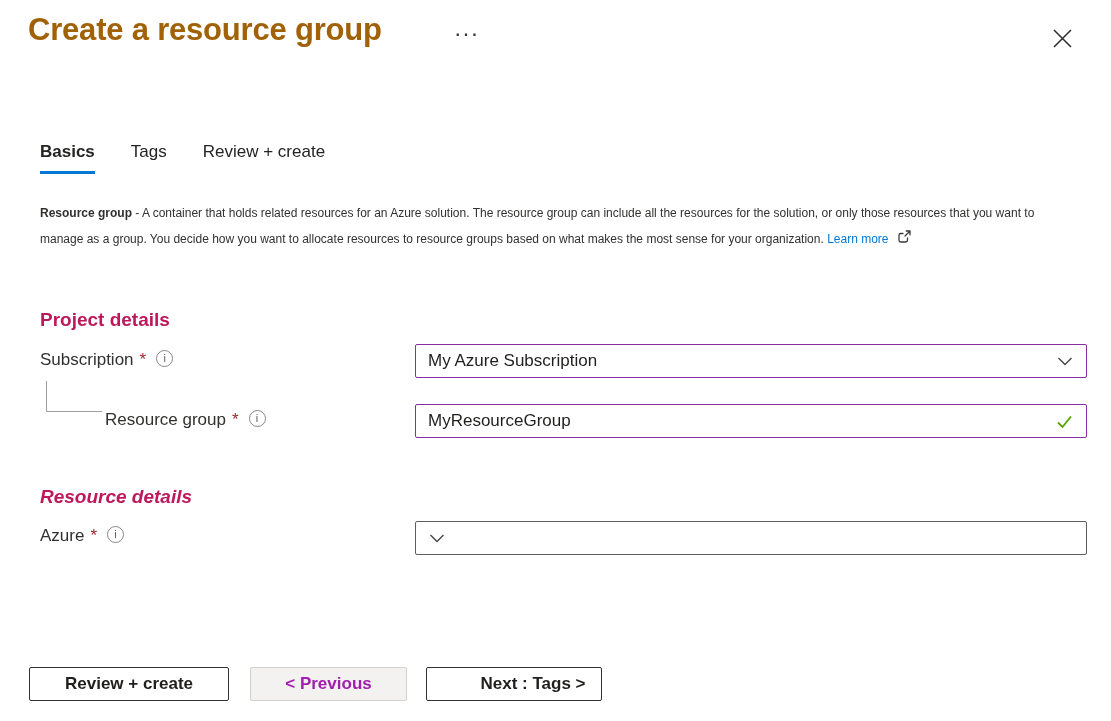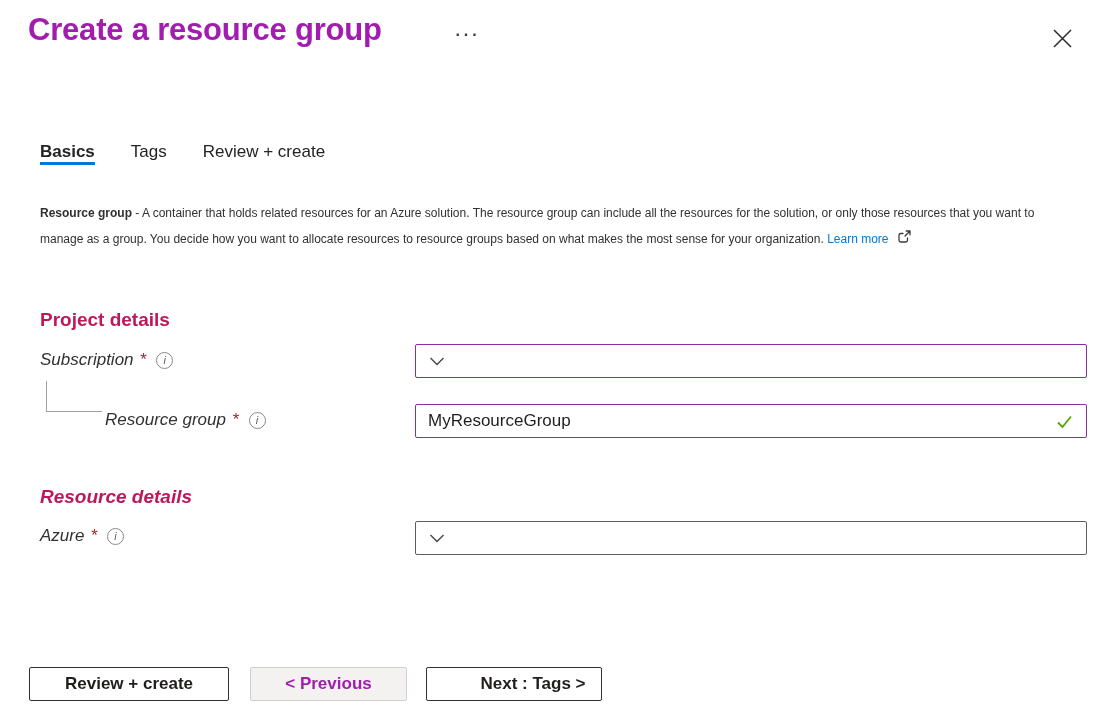--- a/index.html
+++ b/index.html
@@ -10,21 +10,21 @@
     color: #323130;
     position: relative;
     overflow: hidden;
   }
   .abs { position: absolute; }
 
   
   .page-title {
     left: 28px; top: 12px;
     font-size: 31px; font-weight: 700;
-    color: #a21caf; letter-spacing: -0.2px; text-align: right;
+    color: #a16207; letter-spacing: -0.2px; text-align: right;
   }
   .more-btn {
     left: 448px; top: 18px;
     width: 40px; height: 34px;
     display: flex; align-items: center; justify-content: center;
     font-size: 16px; font-weight: 700; letter-spacing: 3px;
     color: #3b3a39; cursor: pointer; background: none; border: none;
   }
   .close-btn {
     left: 1044px; top: 20px;
@@ -33,20 +33,21 @@
     background: none; border: none; cursor: pointer;
   }
 
   
   .tabs {
     left: 40px; top: 142px;
     display: flex; gap: 36px;
     font-size: 17px;
   }
   .tab {
+    padding-bottom: 9px;
     color: #252423;
     cursor: pointer;
     border-bottom: 3px solid transparent;
   }
   .tab.active {
     font-weight: 700;
     border-bottom-color: #0078d4;
   }
 
   
@@ -62,22 +63,22 @@
 
   
   .section-heading {
     font-size: 19px; font-weight: 700; color: #be185d;
   }
   .heading-project { left: 40px; top: 309px; }
   .heading-resource { left: 40px; top: 486px; font-style: italic; }
 
   
   .field-label {
-    display: flex; align-items: center;
-    font-size: 17px; color: #323130; font-style: italic;
+    display: flex; 
+    font-size: 17px; color: #323130;
   }
   .label-subscription { left: 40px; top: 350px; }
   .label-resource-group { left: 105px; top: 410px; }
   .label-region { left: 40px; top: 526px; }
   .req { color: #a4262c; margin-left: 6px; font-size: 17px; }
   .info-icon {
     margin-left: 10px;
     width: 17px; height: 17px;
     border: 1px solid #8a8886; border-radius: 50%;
     color: #605e5c; font-size: 11px; line-height: 1;
@@ -160,20 +161,21 @@
 
 <h2 class="abs section-heading heading-project">Project details</h2>
 
 <div class="abs field-label label-subscription">
   <span>Subscription</span>
   <span class="req">*</span>
   <span class="info-icon">i</span>
 </div>
 
 <div class="abs control dropdown-subscription">
+  <span class="value">My Azure Subscription</span>
   <svg width="18" height="18" viewBox="0 0 18 18">
     <path d="M2.5 6 L9 12.5 L15.5 6" stroke="#484644" stroke-width="1.4" fill="none"></path>
   </svg>
 </div>
 
 <div class="abs tree-connector"></div>
 
 <div class="abs field-label label-resource-group">
   <span>Resource group</span>
   <span class="req">*</span>

